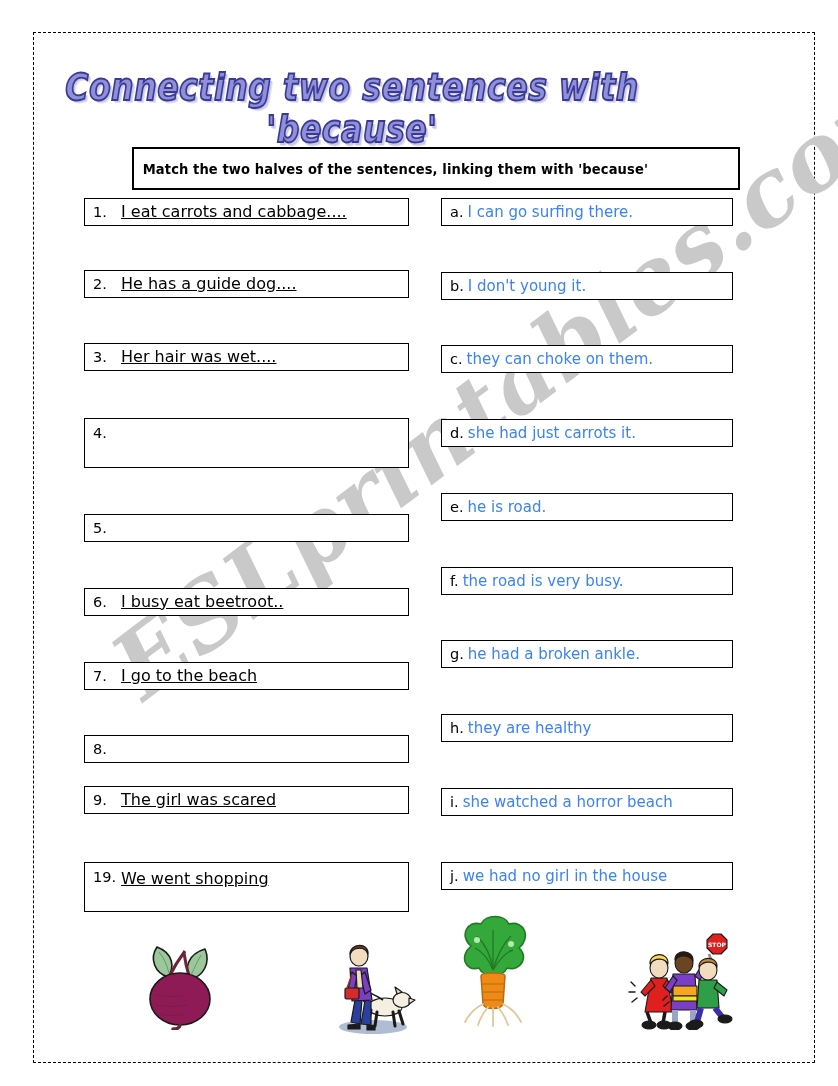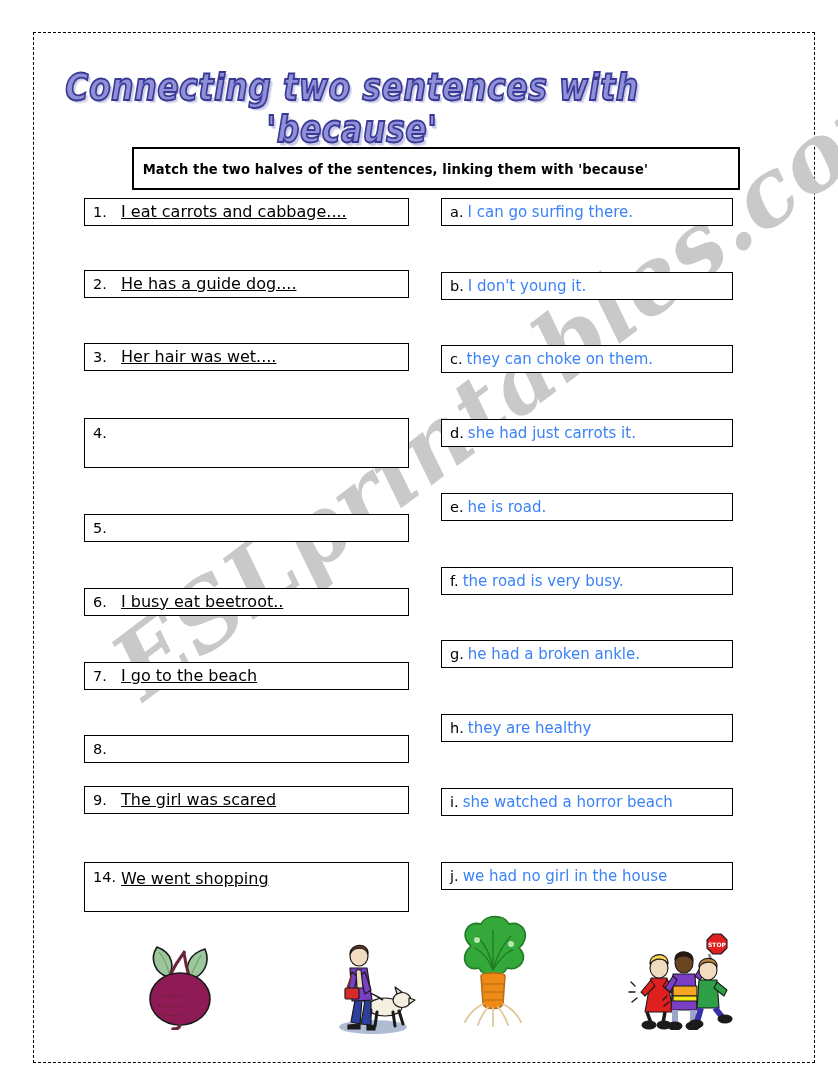--- a/index.html
+++ b/index.html
@@ -198,21 +198,21 @@
     <span class="body">I go to the beach</span>
   </div>
   <div class="box left-box h-1" style="top:735px">
     <span class="num">8.</span>
   </div>
   <div class="box left-box h-1" style="top:786px">
     <span class="num">9.</span>
     <span class="body">The girl was scared</span>
   </div>
   <div class="box left-box h-2 tall" style="top:862px">
-    <span class="num">14.</span>
+    <span class="num">19.</span>
     <span class="body">We went shopping</span>
   </div>
 
   <div class="box right-box h-1" style="top:198px">
     <span class="ltr">a.</span>
     <span class="body">I can go surfing there.</span>
   </div>
   <div class="box right-box h-1" style="top:272px">
     <span class="ltr">b.</span>
     <span class="body">I don't young it.</span>

